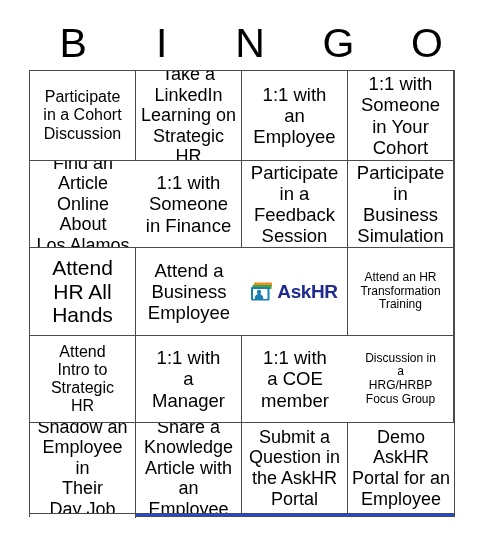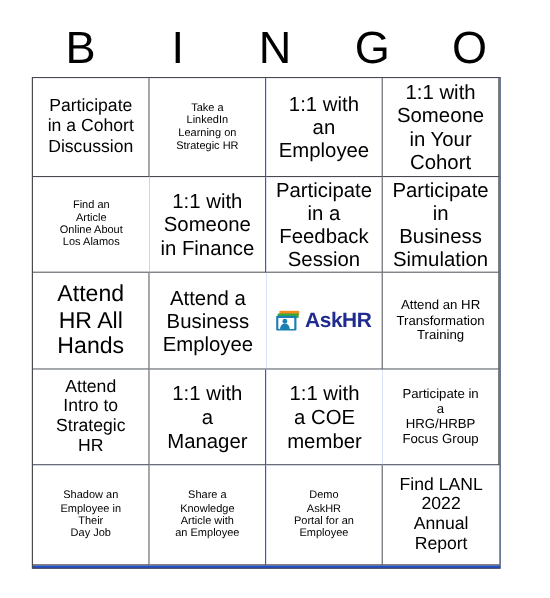--- a/index.html
+++ b/index.html
@@ -81,21 +81,21 @@
     width: 100%;
     line-height: 1.14;
     color: #000000;
     font-family: "Liberation Sans", sans-serif;
     white-space: pre-line;
   }
   
   .fs-xl { font-size: 21px; }
   .fs-lg { font-size: 18.5px; }
   .fs-md { font-size: 16px; }
-  .fs-sm { font-size: 10px; }
+  .fs-sm { font-size: 18px; }
   .fs-xs { font-size: 12px; }
 
   
   .logo-cell {
     padding: 0;
   }
   #askhr-logo {
     display: flex;
     align-items: center;
     justify-content: center;
@@ -214,38 +214,44 @@
         <span class="cell-text fs-lg">1:1 with
 a
 Manager</span>
       </div>
       <div class="bingo-cell">
         <span class="cell-text fs-lg">1:1 with
 a COE
 member</span>
       </div>
       <div class="bingo-cell">
-        <span class="cell-text fs-xs">Participate in
+        <span class="cell-text fs-xs">Discussion in
 a
 HRG/HRBP
 Focus Group</span>
       </div>
       <div class="bingo-cell">
         <span class="cell-text fs-sm">Shadow an
 Employee in
 Their
 Day Job</span>
       </div>
       <div class="bingo-cell">
         <span class="cell-text fs-sm">Share a
 Knowledge
 Article with
 an Employee</span>
       </div>
       <div class="bingo-cell">
+        <span class="cell-text fs-sm">Submit a
+Question in
+the AskHR
+Portal</span>
+      </div>
+      <div class="bingo-cell">
         <span class="cell-text fs-sm">Demo
 AskHR
 Portal for an
 Employee</span>
       </div>
       <div class="bingo-cell">
         <span class="cell-text fs-md">Find LANL
 2022
 Annual
 Report</span>

